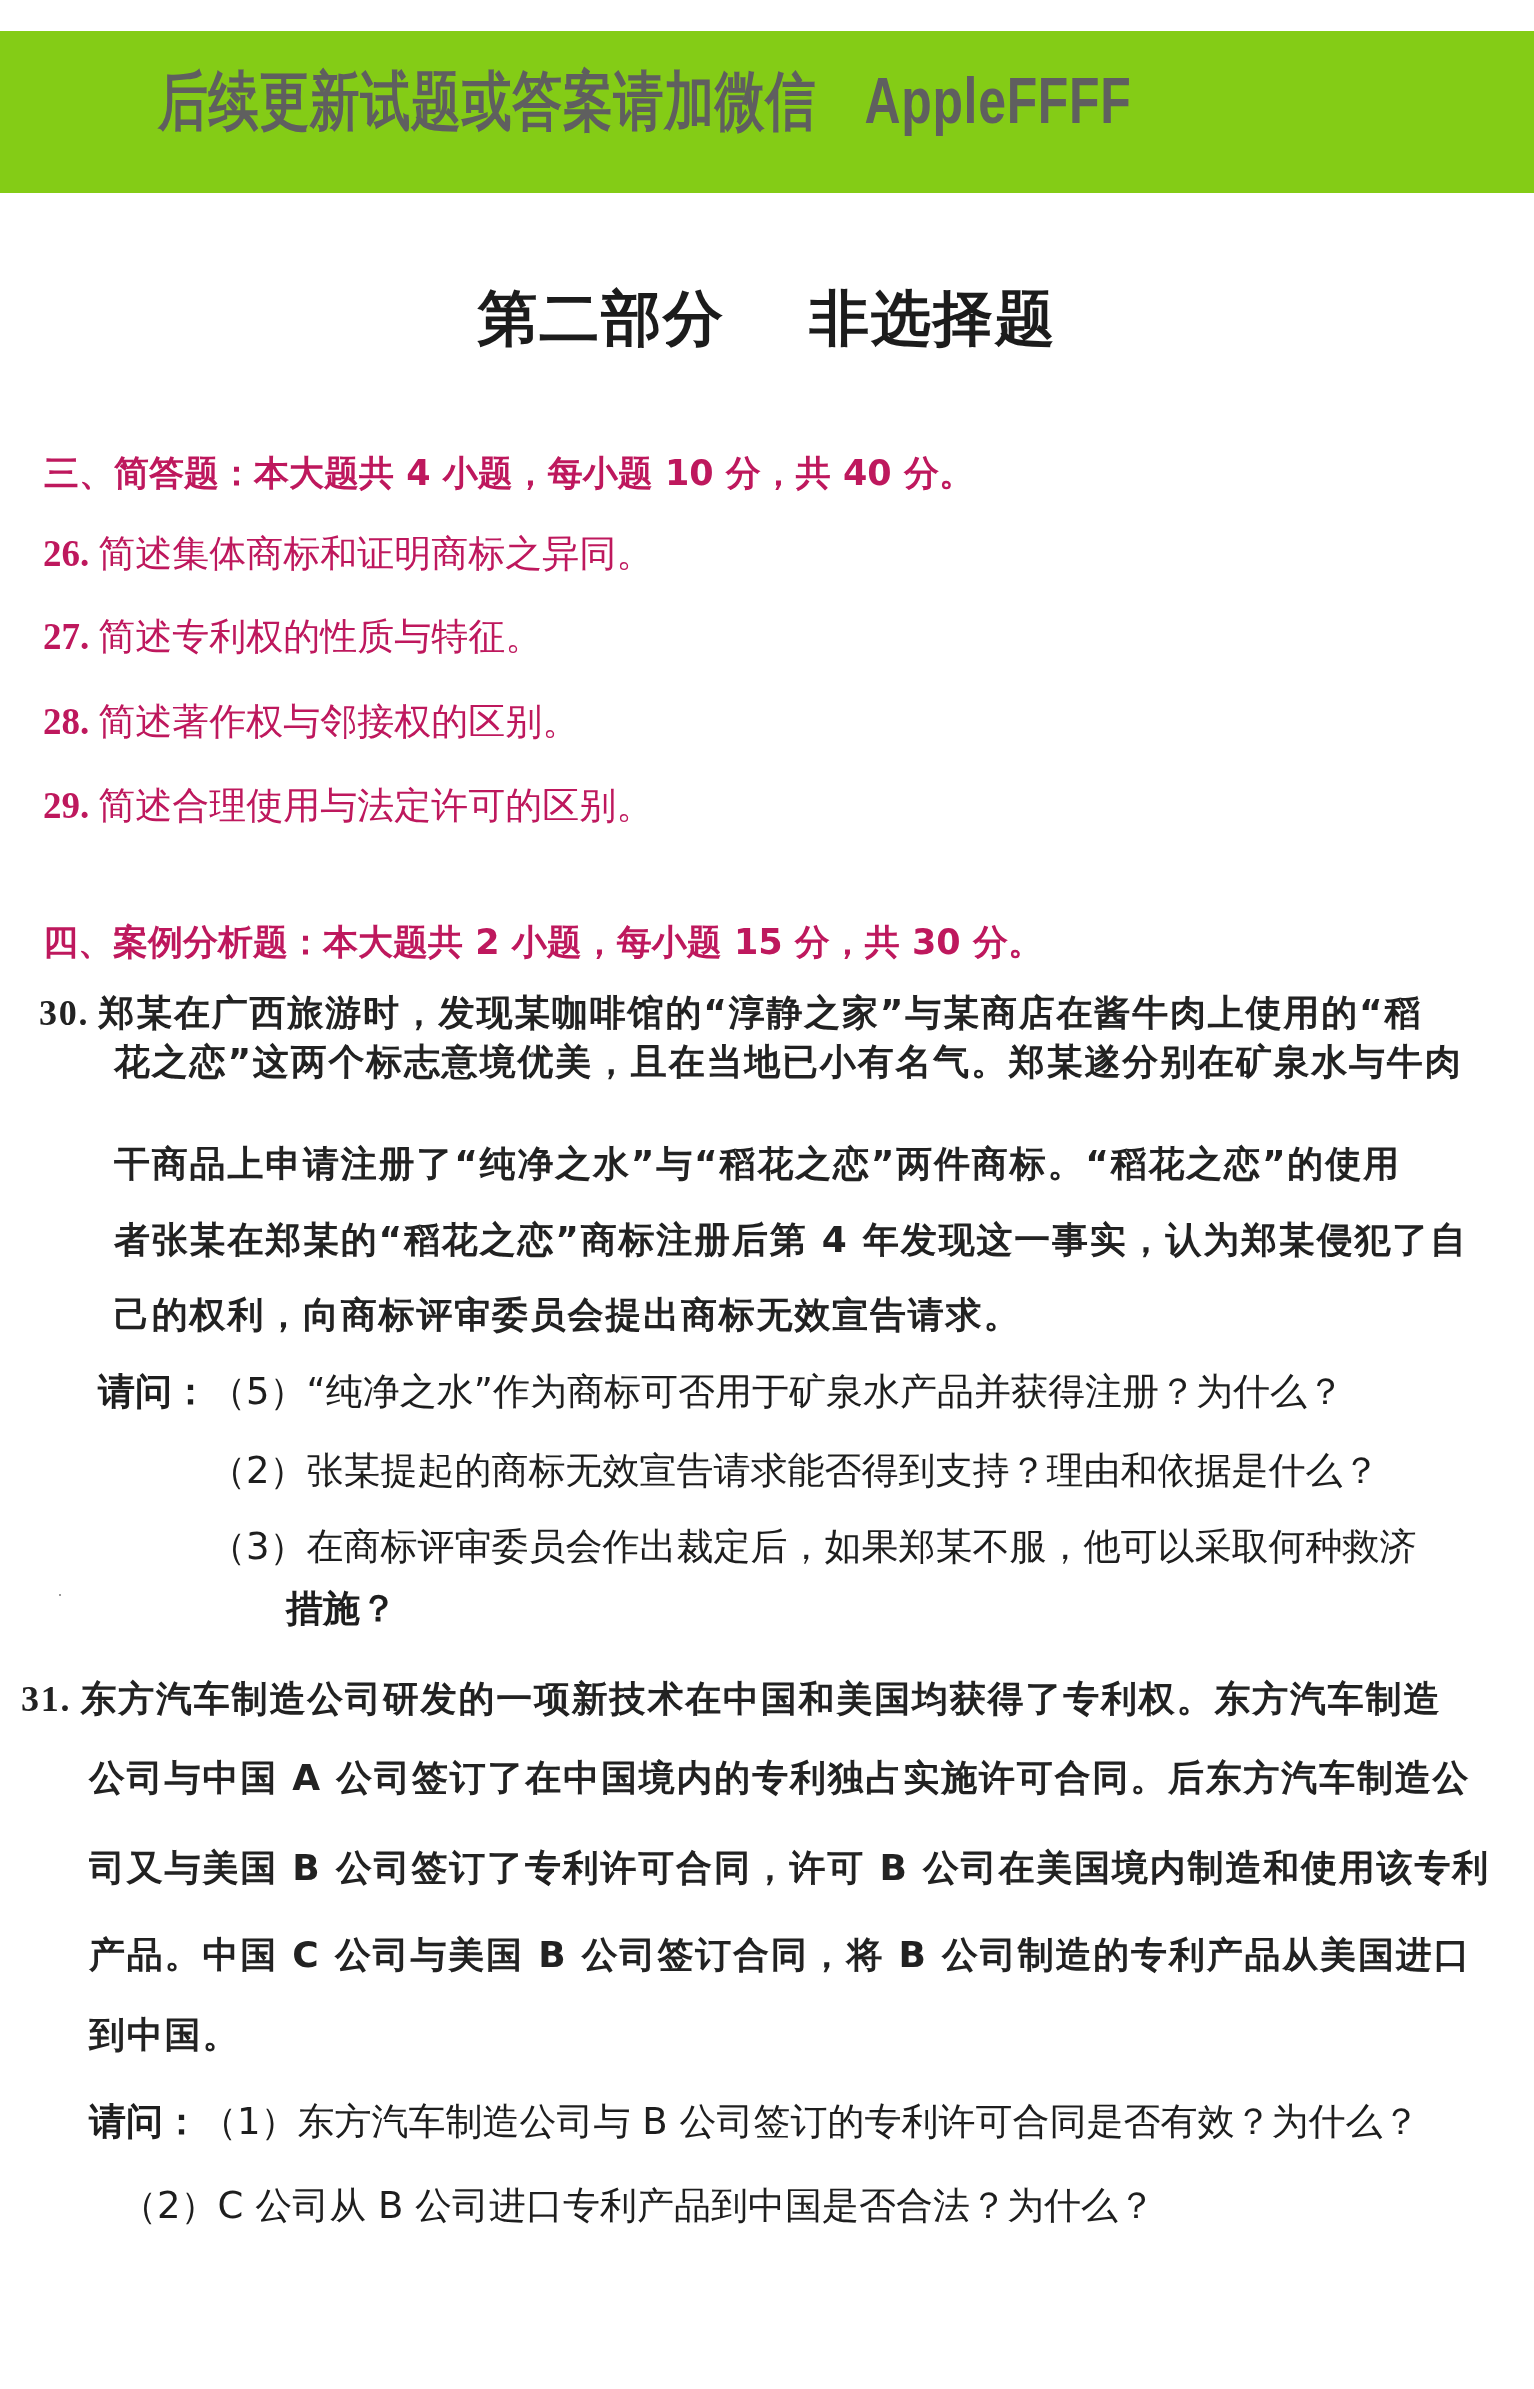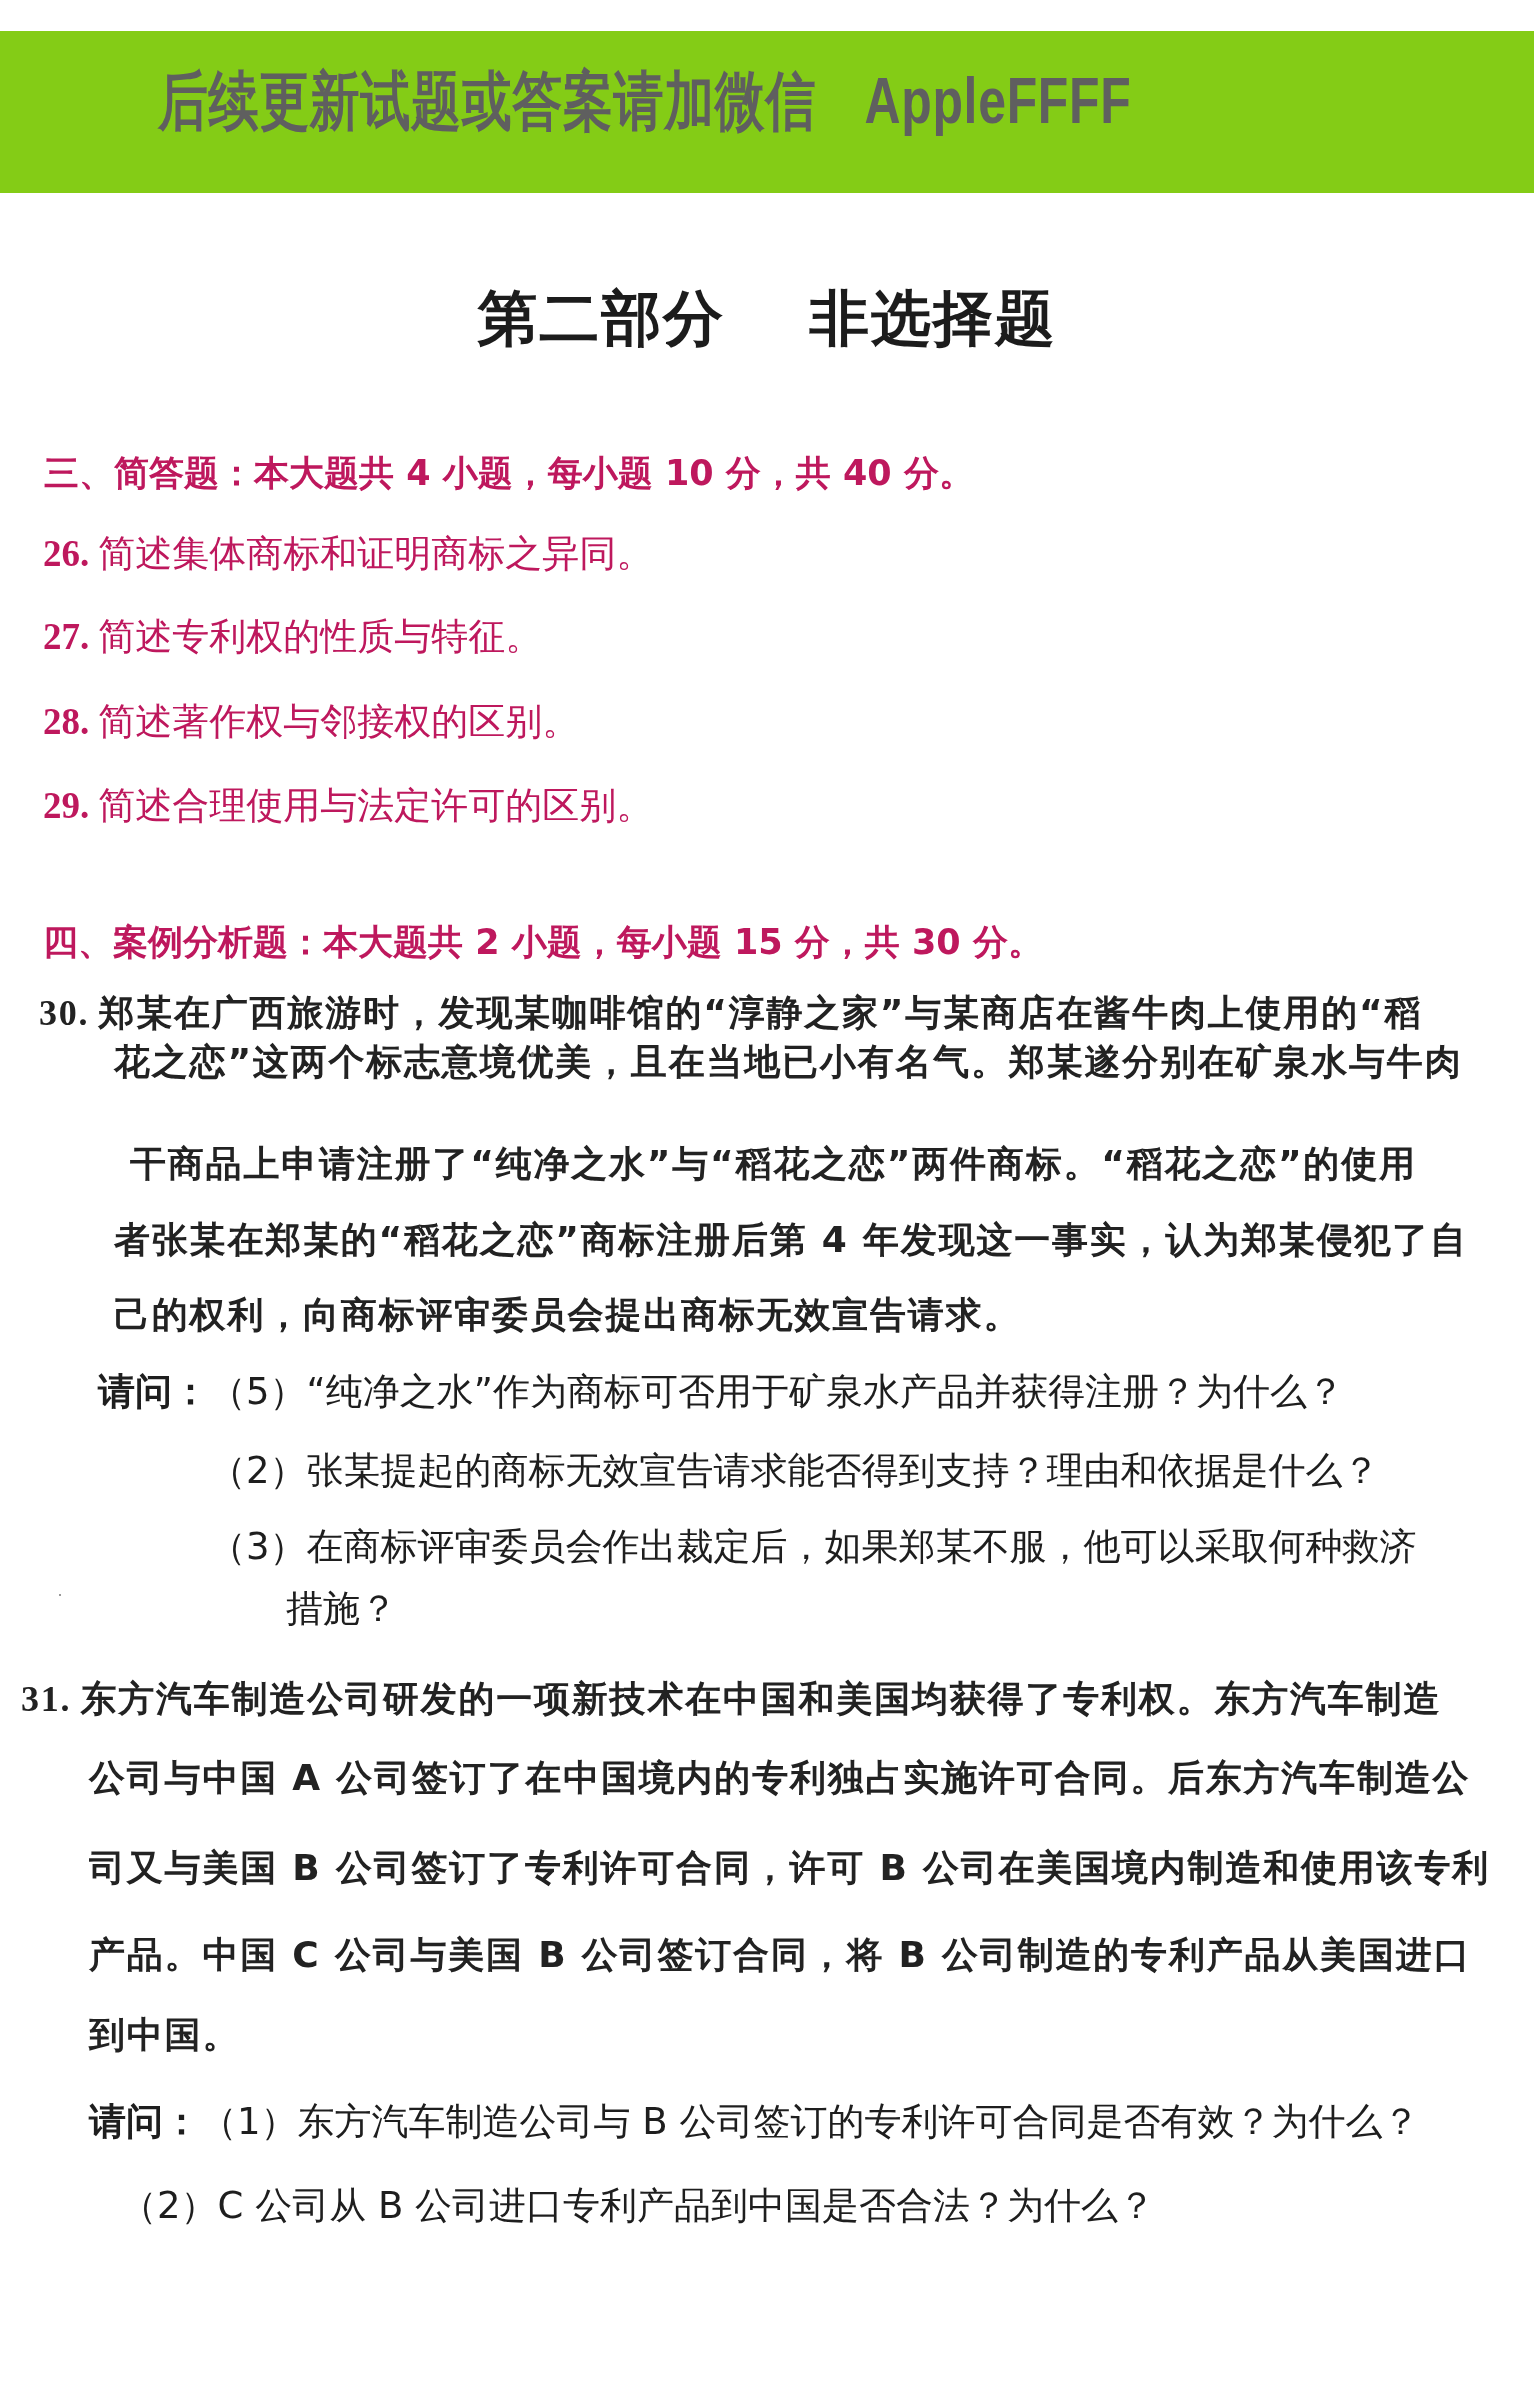--- a/index.html
+++ b/index.html
@@ -110,30 +110,30 @@
 <div class="line" style="left:43px; top:781px;">
   <span class="num">29.</span><span>简述合理使用与法定许可的区别。</span>
 </div>
 
 <div class="line bold" style="left:43px; top:917px; font-size:35px;">四、案例分析题：本大题共 2 小题，每小题 15 分，共 30 分。</div>
 
 <div class="line case" style="left:39px; top:988px;text-align:center;">
   <span class="num">30.</span><span>郑某在广西旅游时，发现某咖啡馆的“淳静之家”与某商店在酱牛肉上使用的“稻</span>
 </div>
 <div class="line case" style="left:114px; top:1037px;">花之恋”这两个标志意境优美，且在当地已小有名气。郑某遂分别在矿泉水与牛肉</div>
-<div class="line case" style="left:114px; top:1139px;margin-left:16px;">干商品上申请注册了“纯净之水”与“稻花之恋”两件商标。“稻花之恋”的使用</div>
+<div class="line case" style="left:114px; top:1139px;">干商品上申请注册了“纯净之水”与“稻花之恋”两件商标。“稻花之恋”的使用</div>
 <div class="line case" style="left:114px; top:1215px;">者张某在郑某的“稻花之恋”商标注册后第 4 年发现这一事实，认为郑某侵犯了自</div>
 <div class="line case" style="left:114px; top:1290px;">己的权利，向商标评审委员会提出商标无效宣告请求。</div>
 
 <div class="line question" style="left:98px; top:1367px;">
   <span class="bold" style="font-weight:bold;">请问：</span><span>（5）“纯净之水”作为商标可否用于矿泉水产品并获得注册？为什么？</span>
 </div>
 <div class="line question" style="left:209px; top:1446px;">（2）张某提起的商标无效宣告请求能否得到支持？理由和依据是什么？</div>
 <div class="line question" style="left:209px; top:1522px;">（3）在商标评审委员会作出裁定后，如果郑某不服，他可以采取何种救济</div>
-<div class="line question" style="left:286px; top:1584px;">措施？</div>
+<div class="line question" style="left:286px; top:1584px;font-weight:bold;">措施？</div>
 
 <div class="line case" style="left:21px; top:1674px;">
   <span class="num">31.</span><span>东方汽车制造公司研发的一项新技术在中国和美国均获得了专利权。东方汽车制造</span>
 </div>
 <div class="line case" style="left:89px; top:1753px;">公司与中国 A 公司签订了在中国境内的专利独占实施许可合同。后东方汽车制造公</div>
 <div class="line case" style="left:89px; top:1843px;">司又与美国 B 公司签订了专利许可合同，许可 B 公司在美国境内制造和使用该专利</div>
 <div class="line case" style="left:89px; top:1930px;">产品。中国 C 公司与美国 B 公司签订合同，将 B 公司制造的专利产品从美国进口</div>
 <div class="line case" style="left:89px; top:2010px;">到中国。</div>
 
 <div class="line question" style="left:89px; top:2097px;">

